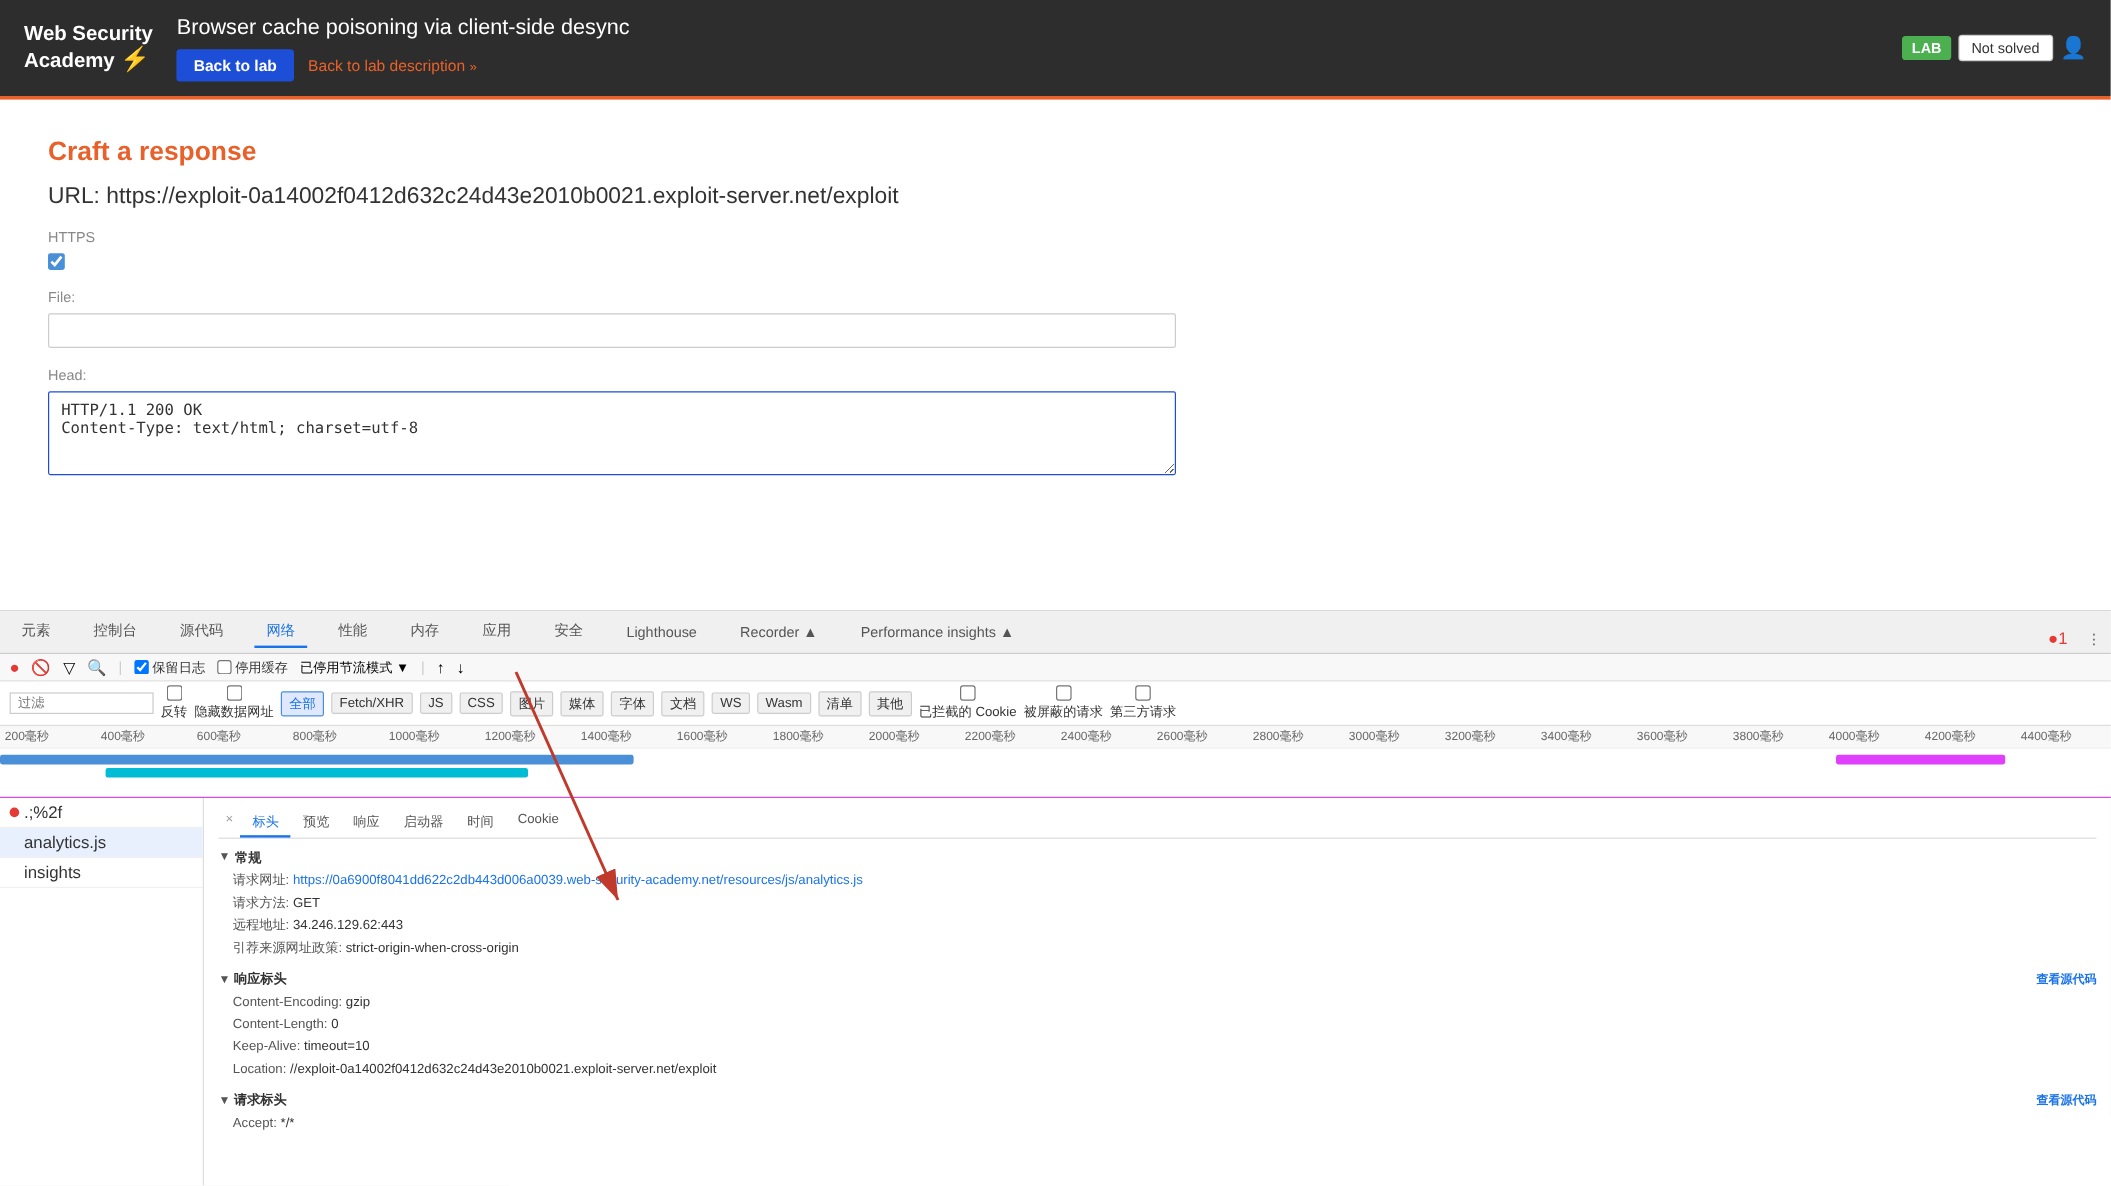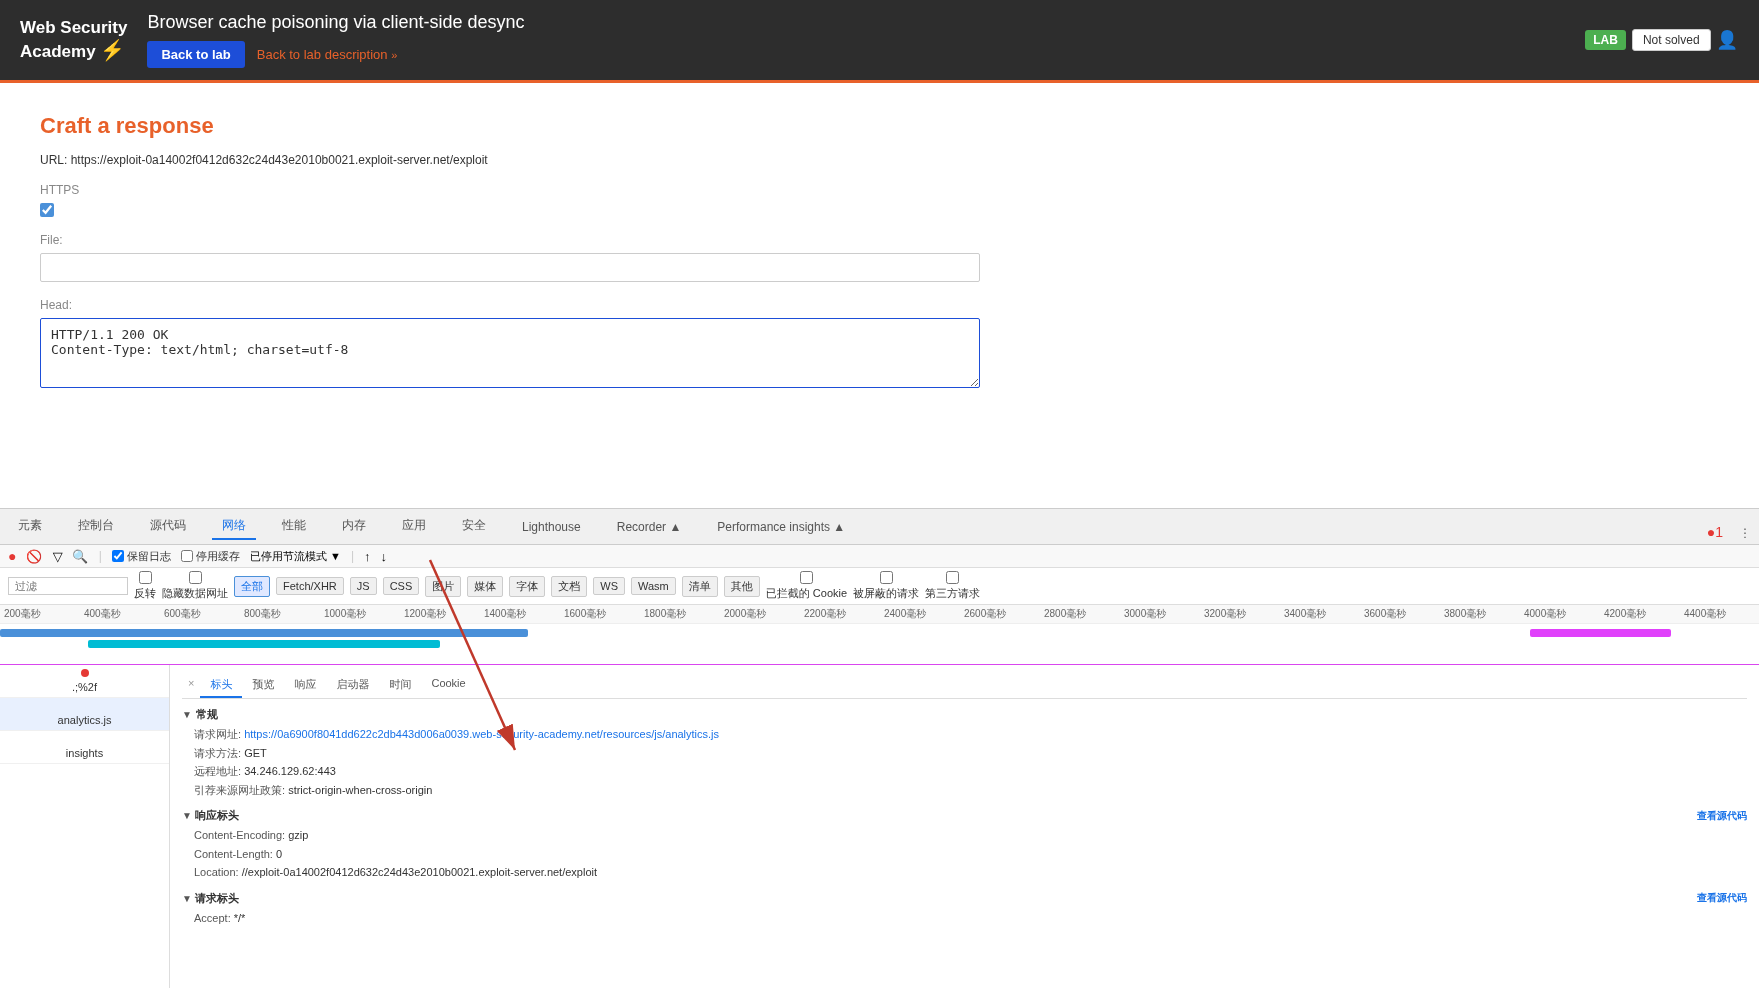--- a/index.html
+++ b/index.html
@@ -86,21 +86,21 @@
       padding: 30px 40px;
       max-width: 1000px;
     }
     .section-title {
       color: #e8612a;
       font-size: 22px;
       margin-bottom: 14px;
     }
     .url-line {
       color: #333;
-      font-size: 12px;
+      font-size: 19px;
       margin-bottom: 16px;
     }
     .field-label {
       color: #888;
       font-size: 12px;
       margin-bottom: 6px;
     }
     .https-section {
       margin-bottom: 16px;
     }
@@ -257,27 +257,26 @@
     }
     .network-list {
       width: 170px;
       border-right: 1px solid #ddd;
       overflow-y: auto;
       background: #fff;
     }
     .network-list-item {
       padding: 4px 8px;
       cursor: pointer;
-      font-size: 11px;
+      font-size: 14px;
       color: #333;
       border-bottom: 1px solid #f0f0f0;
       display: flex;
       align-items: center;
       gap: 4px;
-      flex-direction: column;
     }
     .network-list-item.selected { background: #e8f0fe; }
     .network-list-item .status-dot {
       width: 8px; height: 8px;
       border-radius: 50%;
       flex-shrink: 0;
     }
     .status-red { background: #e53935; }
 
     
@@ -577,20 +576,24 @@
         </div>
         <div class="detail-row">
           <span class="key">Content-Encoding: </span>
           <span class="val">gzip</span>
         </div>
         <div class="detail-row">
           <span class="key">Content-Length: </span>
           <span class="val">0</span>
         </div>
         <div class="detail-row">
+          <span class="key">Keep-Alive: </span>
+          <span class="val">timeout=10</span>
+        </div>
+        <div class="detail-row">
           <span class="key">Location: </span>
           <span class="val">//exploit-0a14002f0412d632c24d43e2010b0021.exploit-server.net/exploit</span>
         </div>
       </div>
 
       <div class="section-group">
         <div class="header-group-title">
           <span>
             <span class="arrow-icon">▼</span>
             请求标头

